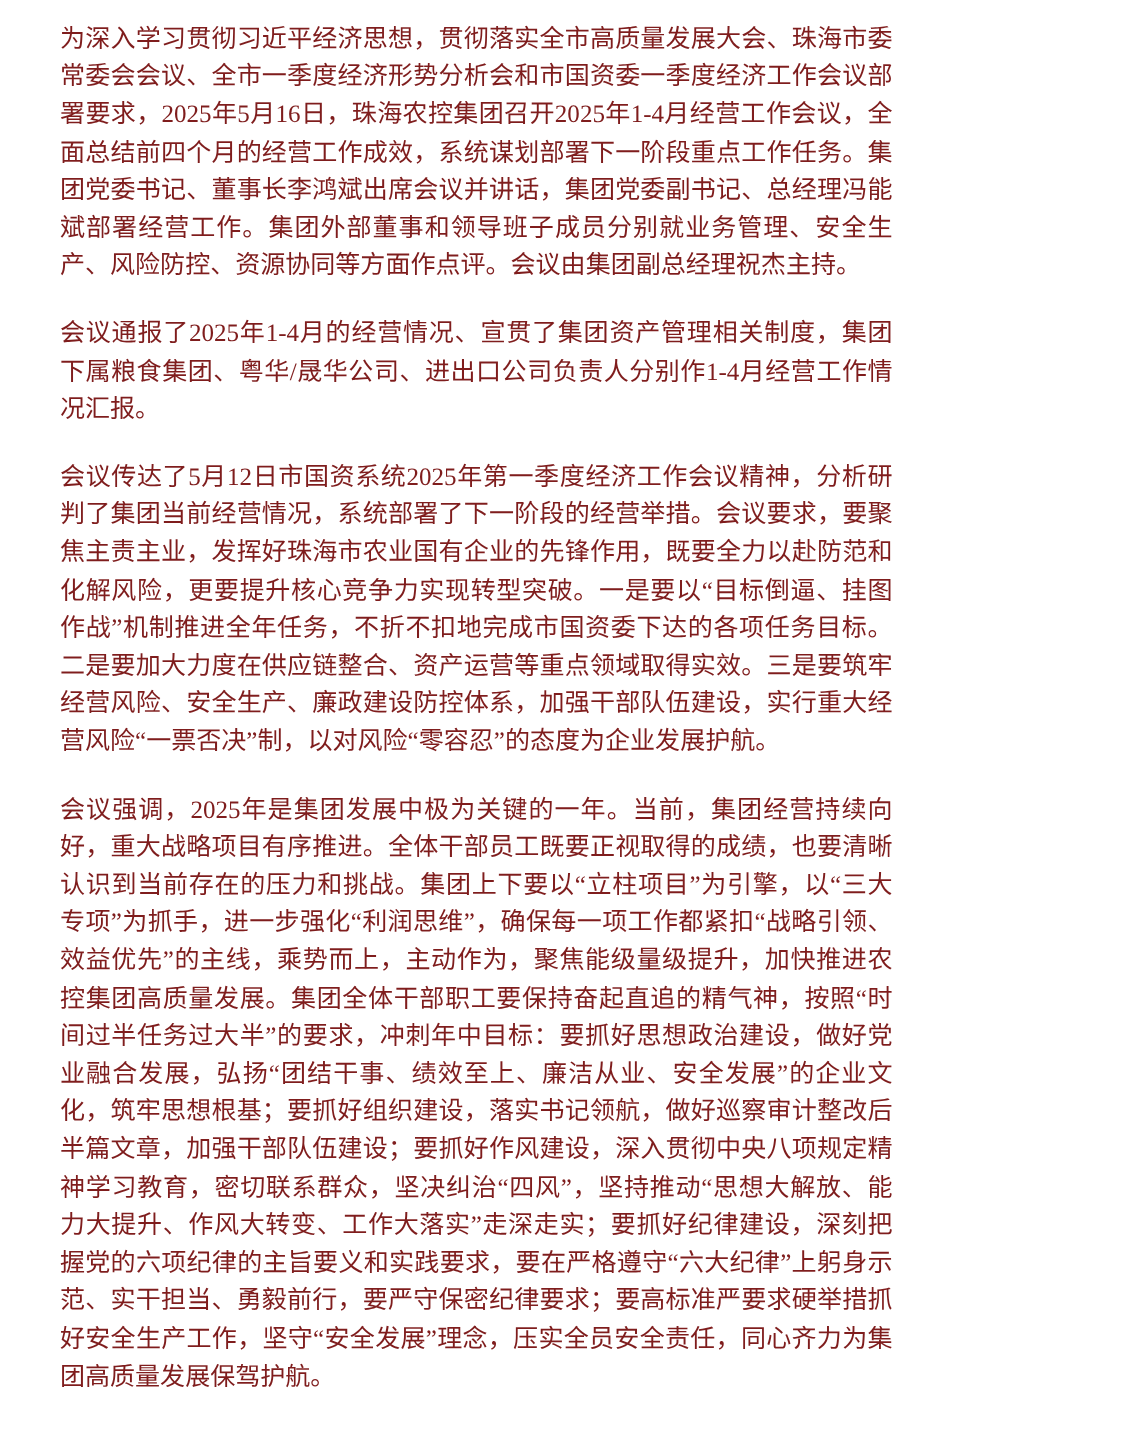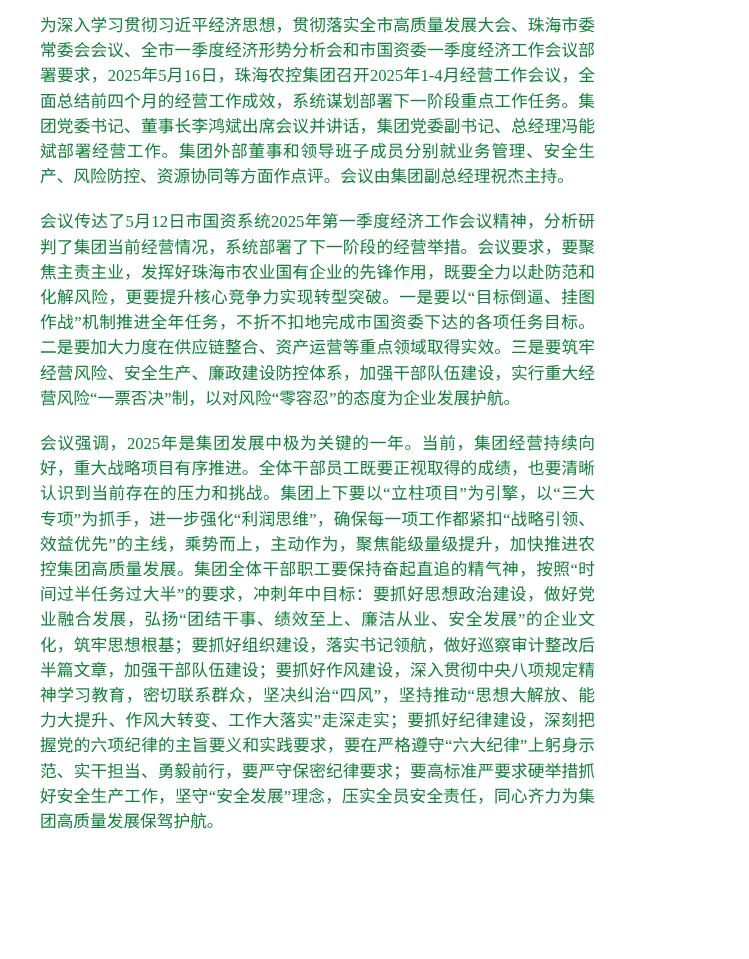--- a/index.html
+++ b/index.html
@@ -13,29 +13,30 @@
     box-sizing: border-box;
     overflow: hidden;
   }
   .article {
     box-sizing: border-box;
     width: 634px;
     padding: 13px 39px 0 40px;
     font-family: "Liberation Serif", "DejaVu Serif", serif;
     font-size: 16.7px;
     line-height: 25.2px;
-    color: #15803d;
+    color: #7f1d1d;
     text-align: justify;
     letter-spacing: 0;
     word-break: break-all;
   }
   .article p {
     margin: 0 0 20px 0;
   }
 </style>
 </head>
 <body>
 
 <div class="article">
   <p>为深入学习贯彻习近平经济思想，贯彻落实全市高质量发展大会、珠海市委常委会会议、全市一季度经济形势分析会和市国资委一季度经济工作会议部署要求，2025年5月16日，珠海农控集团召开2025年1-4月经营工作会议，全面总结前四个月的经营工作成效，系统谋划部署下一阶段重点工作任务。集团党委书记、董事长李鸿斌出席会议并讲话，集团党委副书记、总经理冯能斌部署经营工作。集团外部董事和领导班子成员分别就业务管理、安全生产、风险防控、资源协同等方面作点评。会议由集团副总经理祝杰主持。</p>
+  <p>会议通报了2025年1-4月的经营情况、宣贯了集团资产管理相关制度，集团下属粮食集团、粤华/晟华公司、进出口公司负责人分别作1-4月经营工作情况汇报。</p>
   <p>会议传达了5月12日市国资系统2025年第一季度经济工作会议精神，分析研判了集团当前经营情况，系统部署了下一阶段的经营举措。会议要求，要聚焦主责主业，发挥好珠海市农业国有企业的先锋作用，既要全力以赴防范和化解风险，更要提升核心竞争力实现转型突破。一是要以“目标倒逼、挂图作战”机制推进全年任务，不折不扣地完成市国资委下达的各项任务目标。二是要加大力度在供应链整合、资产运营等重点领域取得实效。三是要筑牢经营风险、安全生产、廉政建设防控体系，加强干部队伍建设，实行重大经营风险“一票否决”制，以对风险“零容忍”的态度为企业发展护航。</p>
   <p>会议强调，2025年是集团发展中极为关键的一年。当前，集团经营持续向好，重大战略项目有序推进。全体干部员工既要正视取得的成绩，也要清晰认识到当前存在的压力和挑战。集团上下要以“立柱项目”为引擎，以“三大专项”为抓手，进一步强化“利润思维”，确保每一项工作都紧扣“战略引领、效益优先”的主线，乘势而上，主动作为，聚焦能级量级提升，加快推进农控集团高质量发展。集团全体干部职工要保持奋起直追的精气神，按照“时间过半任务过大半”的要求，冲刺年中目标：要抓好思想政治建设，做好党业融合发展，弘扬“团结干事、绩效至上、廉洁从业、安全发展”的企业文化，筑牢思想根基；要抓好组织建设，落实书记领航，做好巡察审计整改后半篇文章，加强干部队伍建设；要抓好作风建设，深入贯彻中央八项规定精神学习教育，密切联系群众，坚决纠治“四风”，坚持推动“思想大解放、能力大提升、作风大转变、工作大落实”走深走实；要抓好纪律建设，深刻把握党的六项纪律的主旨要义和实践要求，要在严格遵守“六大纪律”上躬身示范、实干担当、勇毅前行，要严守保密纪律要求；要高标准严要求硬举措抓好安全生产工作，坚守“安全发展”理念，压实全员安全责任，同心齐力为集团高质量发展保驾护航。</p>
 </div>
 
 </body></html>

